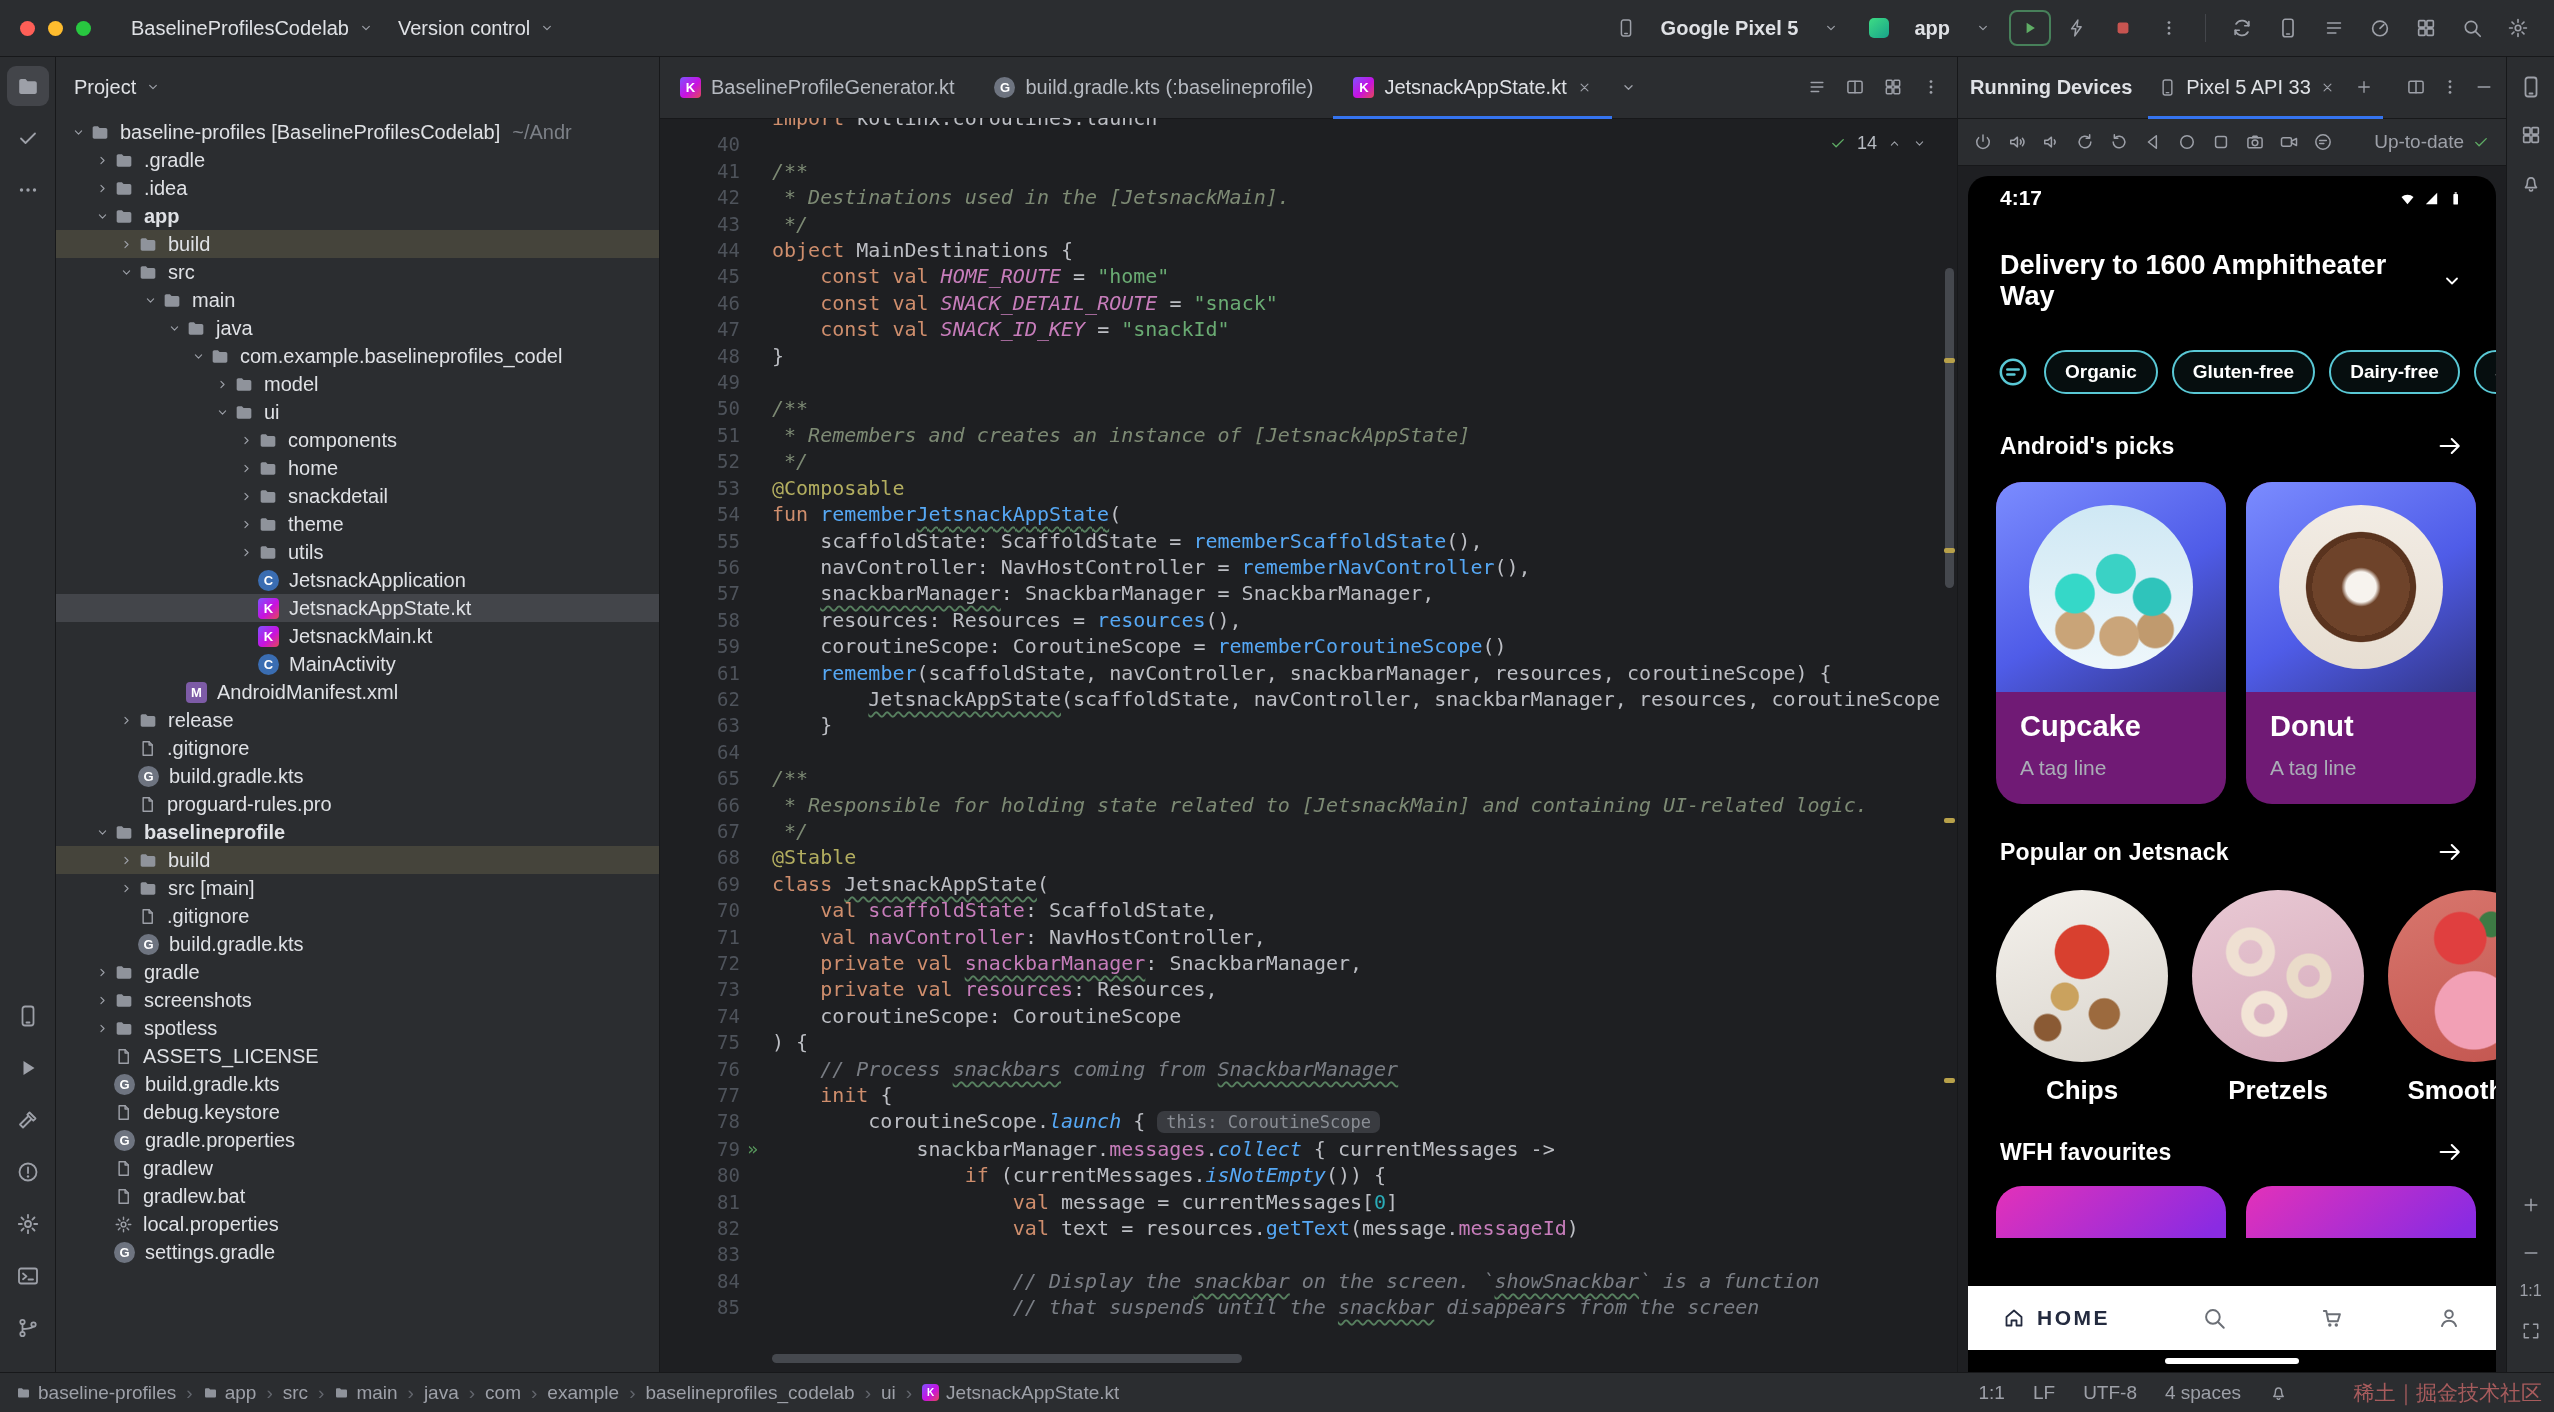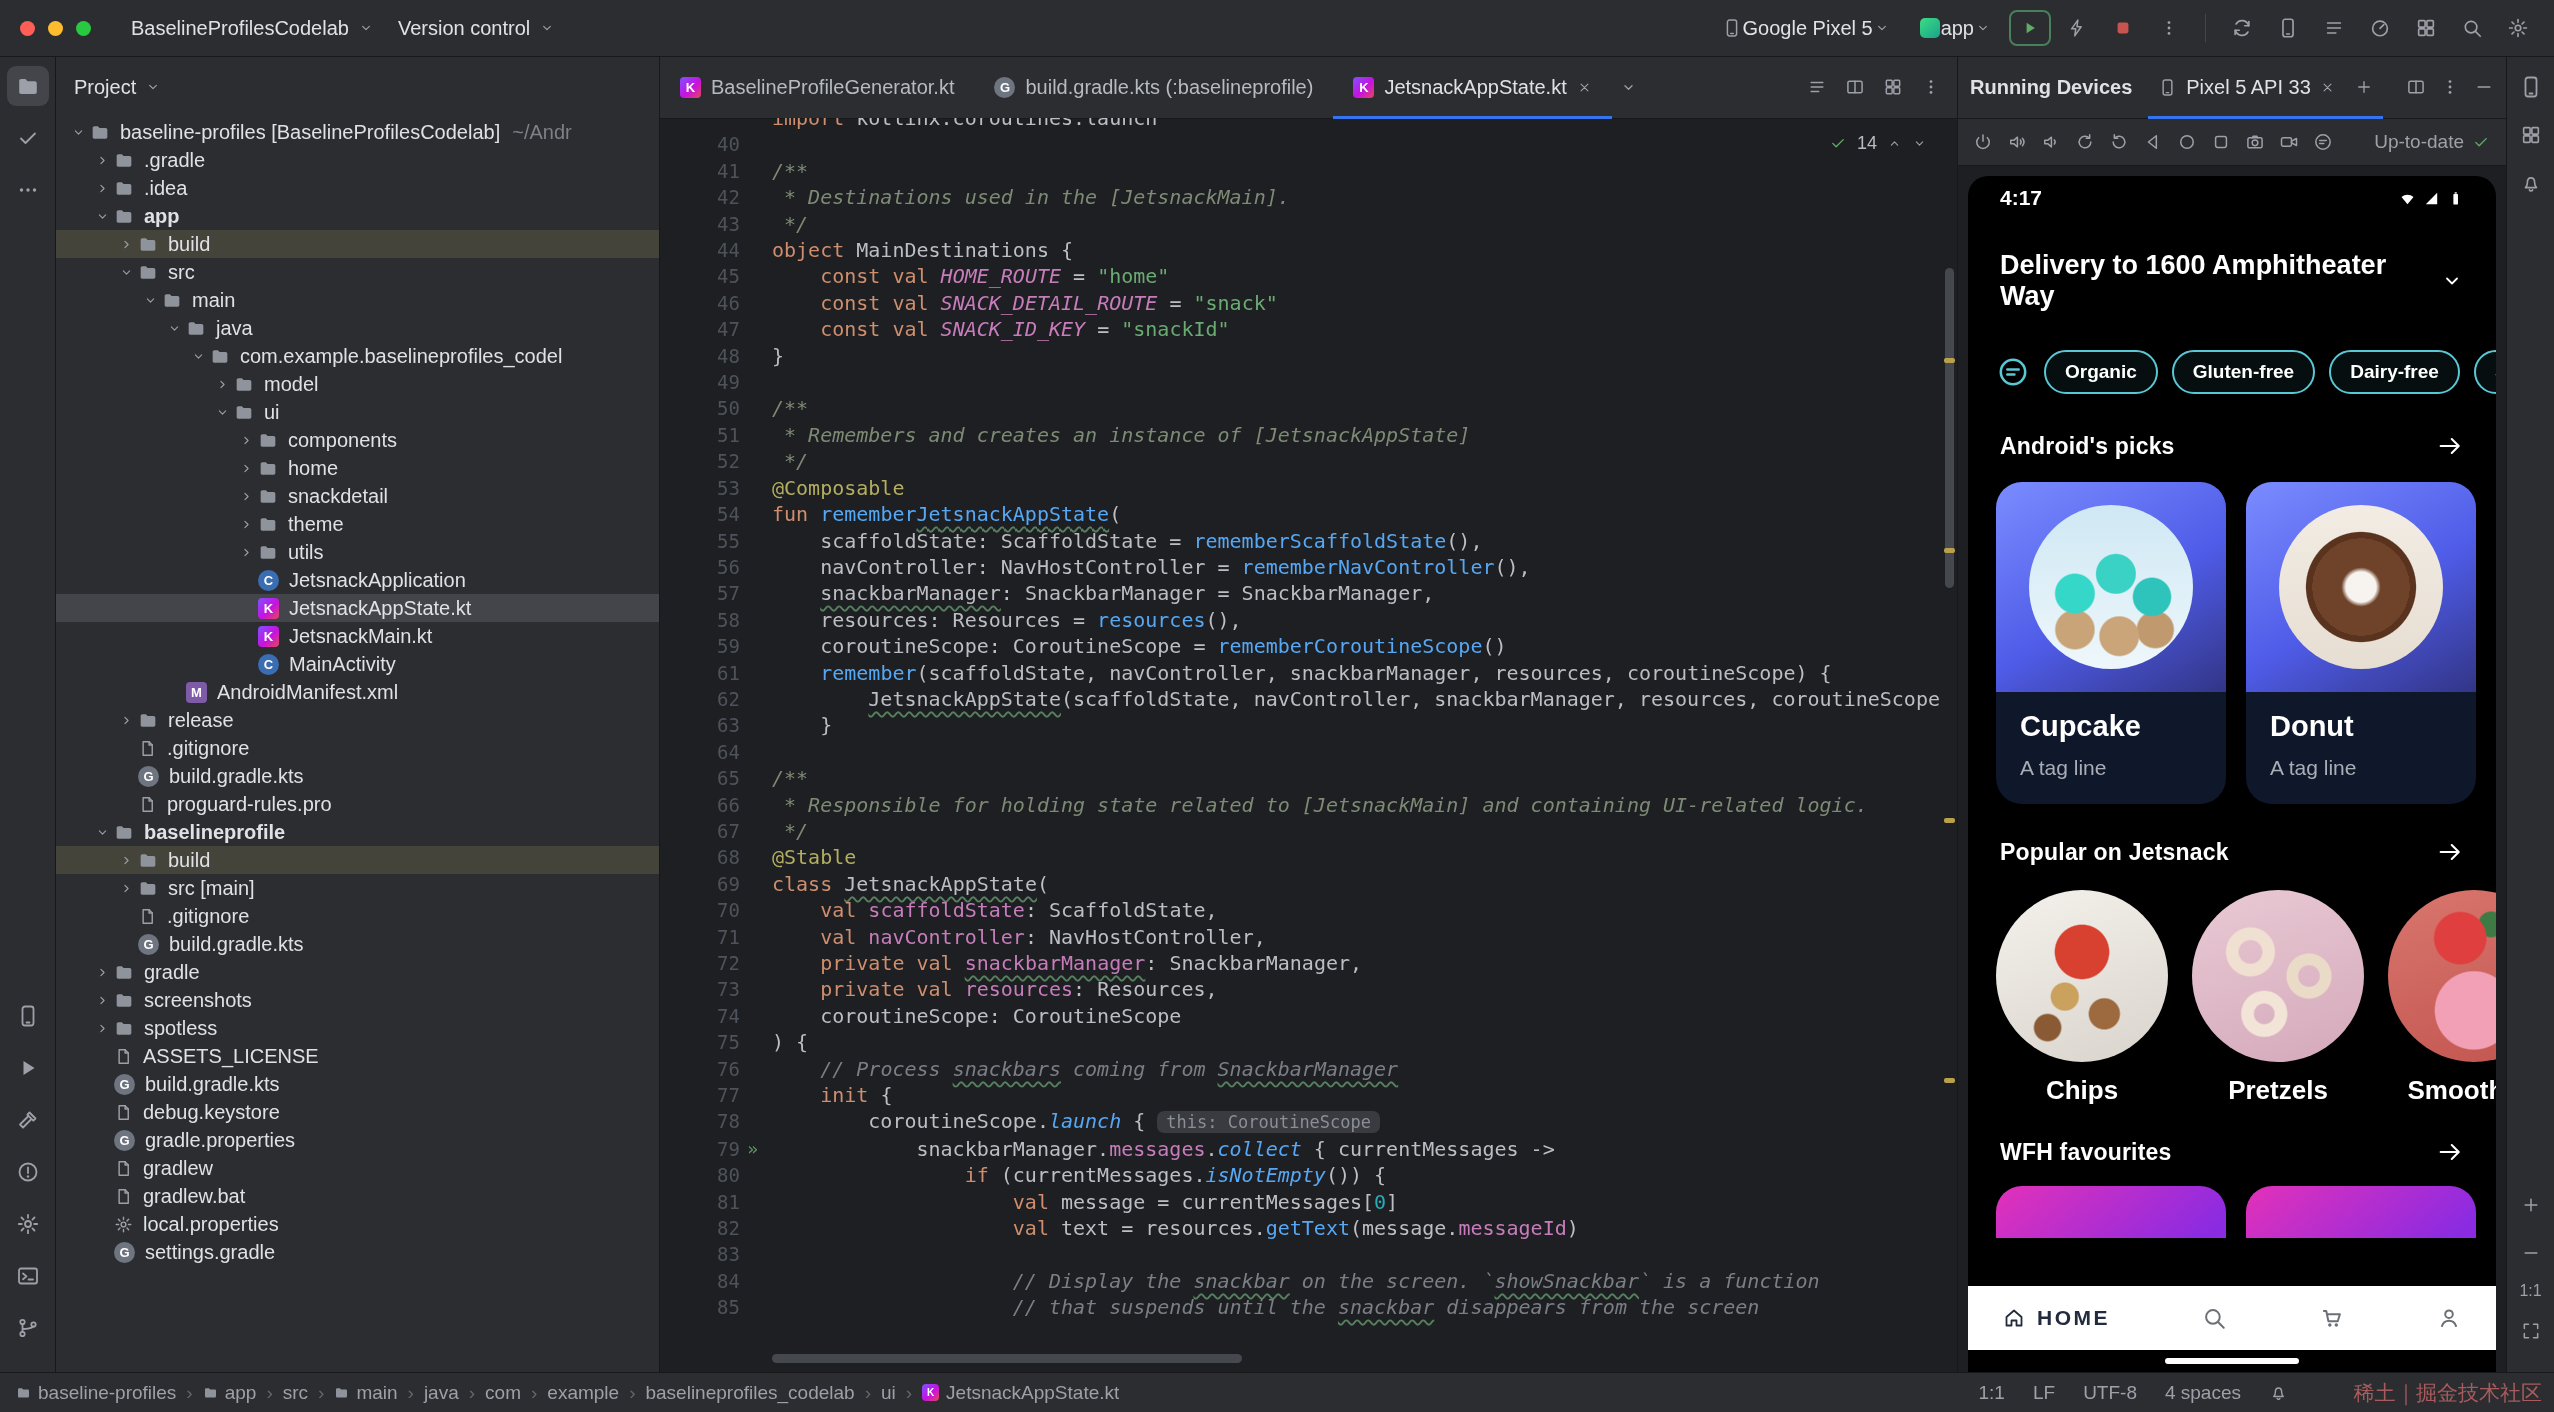--- a/index.html
+++ b/index.html
@@ -7,21 +7,21 @@
        font-family:"Liberation Sans",sans-serif;color:#dfe1e5;-webkit-font-smoothing:antialiased;}
   .ic{display:inline-flex;align-items:center;justify-content:center;color:#9da0a8;flex:none;}
   .ic svg{display:block;}
   
   .titlebar{position:absolute;top:0;left:0;right:0;height:56px;background:#2b2d30;border-bottom:1px solid #17181a;
             display:flex;align-items:center;z-index:5;}
   .traffic{display:flex;gap:13px;margin:0 28px 0 20px;}
   .light{width:15px;height:15px;border-radius:50%;}
   .menu-chip{display:flex;align-items:center;gap:9px;padding:7px 12px;border-radius:8px;font-size:20px;color:#dfe1e5;}
   .tb-right{margin-left:auto;display:flex;align-items:center;gap:6px;padding-right:16px;}
-  .tb-chip{display:flex;align-items:center;gap:1px;padding:7px 12px;border-radius:8px;font-size:20px;}
+  .tb-chip{display:flex;align-items:center;gap:25px;padding:7px 12px;border-radius:8px;font-size:20px;font-weight:bold;}
   .tb-ic{width:40px;height:38px;border-radius:8px;display:flex;align-items:center;justify-content:center;color:#9da0a8;}
   .run-box{width:38px;height:32px;border:2px solid #47805a;border-radius:8px;display:flex;align-items:center;justify-content:center;color:#5fad65;}
   .stop-ic{color:#c75450;}
   .appicon{width:20px;height:20px;border-radius:5px;background:linear-gradient(140deg,#3ddc84,#18a38a);}
   .tb-sep{width:1px;height:28px;background:#43454a;margin:0 10px;}
   
   .main{position:absolute;top:56px;bottom:40px;left:0;right:0;display:flex;}
   .leftstrip{width:56px;background:#2b2d30;border-right:1px solid #17181a;display:flex;flex-direction:column;
              align-items:center;padding:10px 0 12px;box-sizing:border-box;}
   .strip-btn{width:42px;height:40px;border-radius:9px;display:flex;align-items:center;justify-content:center;color:#9da0a8;margin-bottom:12px;}
@@ -88,21 +88,21 @@
   .p-sticons{margin-left:auto;display:flex;align-items:center;gap:7px;color:#fff;}
   .p-delivery{display:flex;align-items:center;padding:30px 32px 10px;font-size:27px;font-weight:700;}
   .p-delivery .ic{margin-left:auto;color:#fff;}
   .p-filters{display:flex;align-items:center;gap:14px;padding:28px 0 6px 28px;overflow:hidden;}
   .filter-btn{color:#59c8d5;flex:none;}
   .pill{flex:none;height:44px;padding:0 19px;border:2px solid #59c8d5;border-radius:23px;display:flex;align-items:center;
         font-size:19px;font-weight:700;background:rgba(89,200,213,.07);box-sizing:border-box;}
   .p-sec{display:flex;align-items:center;padding:32px 32px 6px;font-size:23px;font-weight:700;letter-spacing:.2px;}
   .p-sec .ic{margin-left:auto;color:#fff;}
   .cards{display:flex;gap:20px;padding:16px 0 2px 28px;overflow:hidden;}
-  .card{width:230px;border-radius:26px;overflow:hidden;background:#0f172a;flex:none;}
+  .card{width:230px;border-radius:26px;overflow:hidden;background:#701a75;flex:none;}
   .card-top{height:210px;display:flex;align-items:center;justify-content:center;
             background:linear-gradient(150deg,#7b8cff 0%,#4f5ce8 55%,#323586 100%);}
   .card-img{width:164px;height:164px;border-radius:50%;}
   .card-body{padding:18px 24px 24px;}
   .card-name{font-size:29px;font-weight:700;}
   .card-tag{font-size:21px;color:#a9adb6;margin-top:13px;}
   .circles{display:flex;gap:24px;padding:18px 0 0 28px;overflow:hidden;}
   .circ{flex:none;width:172px;text-align:center;}
   .circ-img{width:172px;height:172px;border-radius:50%;}
   .circ-name{margin-top:13px;font-size:26px;font-weight:600;}

